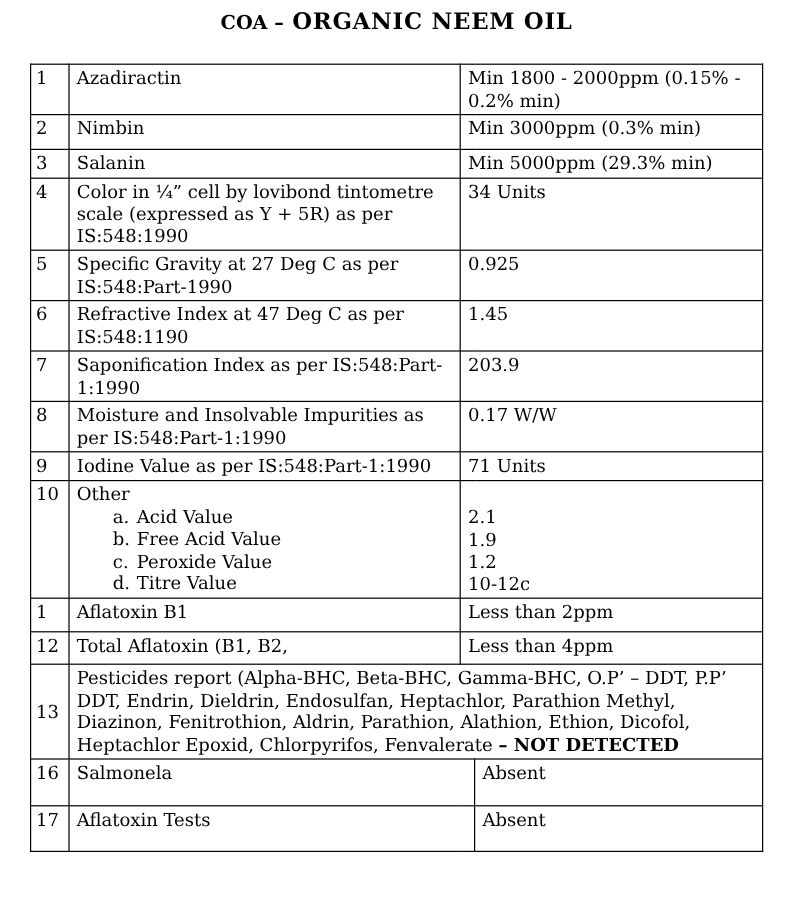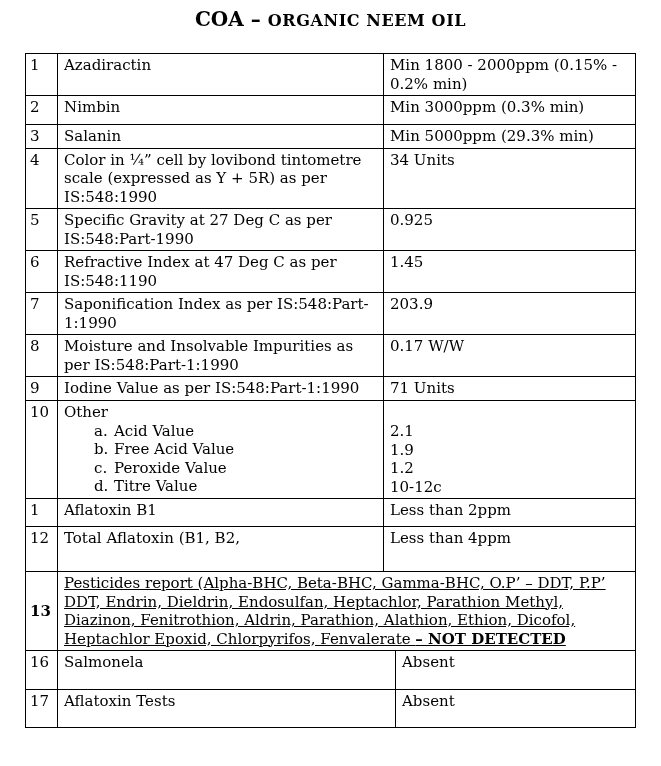--- a/index.html
+++ b/index.html
@@ -1,26 +1,26 @@
 <!DOCTYPE html>
 <html><head>
 <meta charset="utf-8">
 <style>
   html,body{margin:0;padding:0;background:#ffffff;}
   body{width:661px;height:766px;font-family:"DejaVu Serif",serif;color:#000;}
   .page{position:relative;width:661px;height:766px;background:#fff;overflow:hidden;}
   .title{position:absolute;top:7px;left:0;width:661px;text-align:center;font-weight:bold;white-space:nowrap;}
-  .title .t1{font-size:20px;}
-  .title .t2{font-size:16px;letter-spacing:0.6px;margin-left:7px;}
+  .title .t1{font-size:16px;}
+  .title .t2{font-size:19px;letter-spacing:0.6px;margin-left:7px;}
   table.coa{position:absolute;left:25px;top:53px;width:610px;border-collapse:collapse;table-layout:fixed;
             font-size:15px;line-height:18.5px;}
   td{border:1px solid #000;vertical-align:top;padding:2px 6px;overflow:hidden;}
   td.num{padding:2px 4px;}
-  td.num.mid{vertical-align:middle;font-weight:bold;}
-  td.fulltext{padding-right:10px;text-decoration:underline;}
+  td.num.mid{vertical-align:middle;}
+  td.fulltext{padding-right:10px;}
   .subitem{padding-left:30px;}
   .sublabel{display:inline-block;min-width:20px;}
   .spacer{height:19px;}
   b{font-weight:bold;}
 </style>
 </head>
 <body>
 
 <div class="page">
 
@@ -108,21 +108,21 @@
           <div>10-12c</div>
         </td>
       </tr>
 
       <tr style="height:28px">
         <td class="num">1</td>
         <td class="param">Aflatoxin B1</td>
         <td class="value" colspan="2">Less than 2ppm</td>
       </tr>
 
-      <tr style="height:45px">
+      <tr style="height:27px">
         <td class="num">12</td>
         <td class="param">Total Aflatoxin (B1, B2,</td>
         <td class="value" colspan="2">Less than 4ppm</td>
       </tr>
 
       <tr style="height:78px">
         <td class="num mid">13</td>
         <td class="fulltext" colspan="3"><span>Pesticides report (Alpha-BHC, Beta-BHC, Gamma-BHC, O.P’ – DDT, P.P’ DDT, Endrin, Dieldrin, Endosulfan, Heptachlor, Parathion Methyl, Diazinon, Fenitrothion, Aldrin, Parathion, Alathion, Ethion, Dicofol, Heptachlor Epoxid, Chlorpyrifos, Fenvalerate </span><b>– NOT DETECTED</b></td>
       </tr>
 

